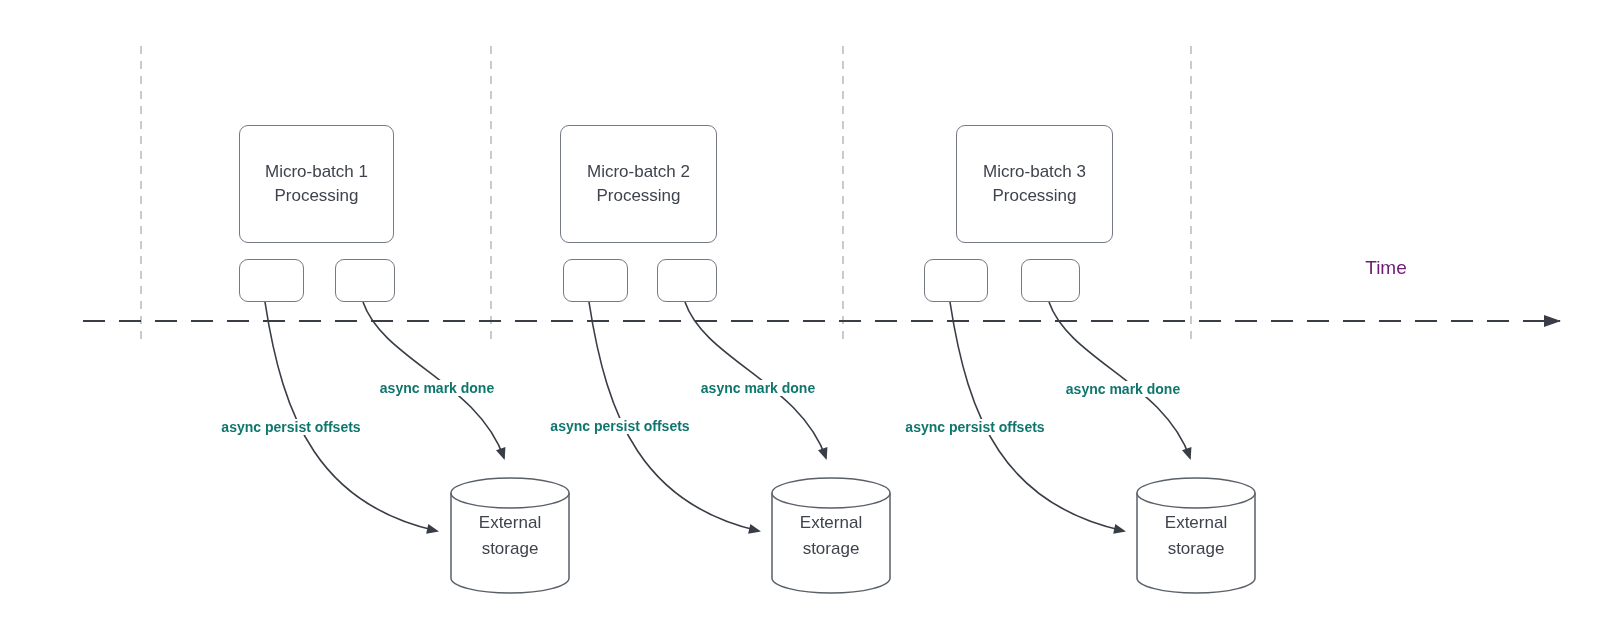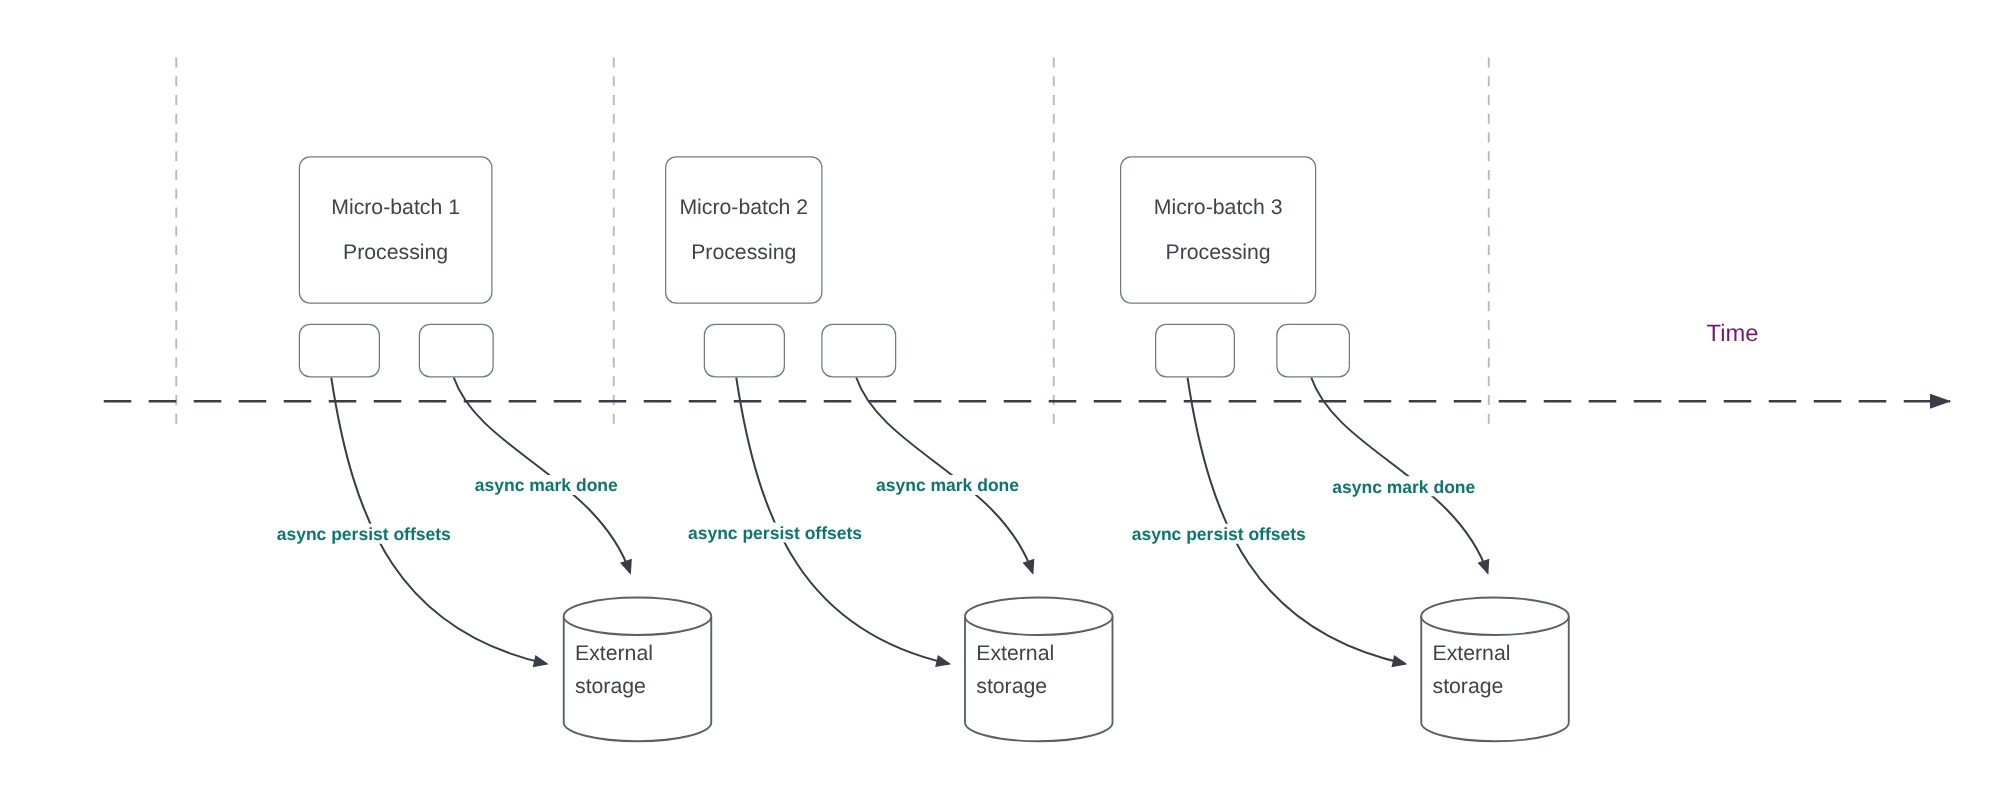--- a/index.html
+++ b/index.html
@@ -5,34 +5,34 @@
   html,body{margin:0;padding:0;background:#ffffff;}
   #stage{
     position:relative;width:1600px;height:642px;background:#ffffff;overflow:hidden;
     font-family:"Liberation Sans", sans-serif;
   }
   #diagram-svg{position:absolute;left:0;top:0;}
   .mb-box{
     position:absolute;box-sizing:border-box;
     border:1px solid #757a82;border-radius:9px;background:#ffffff;
     display:flex;align-items:center;justify-content:center;text-align:center;
-    color:#3f434d;font-size:17px;line-height:36px;
+    color:#3f434d;font-size:17px;line-height:24px;
   }
   .small-box{
     position:absolute;box-sizing:border-box;
     border:1px solid #757a82;border-radius:9px;background:#ffffff;
   }
   .edge-label{
     position:absolute;transform:translate(-50%,-50%);
     background:#ffffff;padding:0 3px;white-space:nowrap;
     font-size:14px;font-weight:bold;color:#0f766e;
   }
   .storage-label{
     position:absolute;transform:translate(-50%,-50%);
-    width:100px;text-align:left;
+    width:100px;text-align:center;
     font-size:17px;line-height:26px;color:#3f434d;
   }
   .time-label{
     position:absolute;transform:translate(-50%,-50%);
     font-size:19px;color:#701a75;white-space:nowrap;
   }
 </style>
 </head>
 <body>
 
@@ -78,24 +78,24 @@
       <path d="M589,302 C607,420 644,505 759,531" marker-end="url(#ah-curve)"></path>
       <path d="M685,302 C705,360 800,383 826,458" marker-end="url(#ah-curve)"></path>
       <path d="M950,302 C968,420 1005,505 1124,531" marker-end="url(#ah-curve)"></path>
       <path d="M1049,302 C1069,360 1164,383 1190,458" marker-end="url(#ah-curve)"></path>
     </g>
   </svg>
 
   <div class="mb-box" style="left:239px;top:125px;width:155px;height:118px;">
     <span>Micro-batch 1 Processing</span>
   </div>
-  <div class="mb-box" style="left:532px;top:125px;width:126px;height:118px;">
+  <div class="mb-box" style="left:560px;top:125px;width:157px;height:118px;">
     <span>Micro-batch 2 Processing</span>
   </div>
-  <div class="mb-box" style="left:896px;top:125px;width:157px;height:118px;">
+  <div class="mb-box" style="left:956px;top:125px;width:157px;height:118px;">
     <span>Micro-batch 3 Processing</span>
   </div>
 
   <div class="small-box" style="left:239px;top:259px;width:65px;height:43px;"></div>
   <div class="small-box" style="left:335px;top:259px;width:60px;height:43px;"></div>
   <div class="small-box" style="left:563px;top:259px;width:65px;height:43px;"></div>
   <div class="small-box" style="left:657px;top:259px;width:60px;height:43px;"></div>
   <div class="small-box" style="left:924px;top:259px;width:64px;height:43px;"></div>
   <div class="small-box" style="left:1021px;top:259px;width:59px;height:43px;"></div>
 

